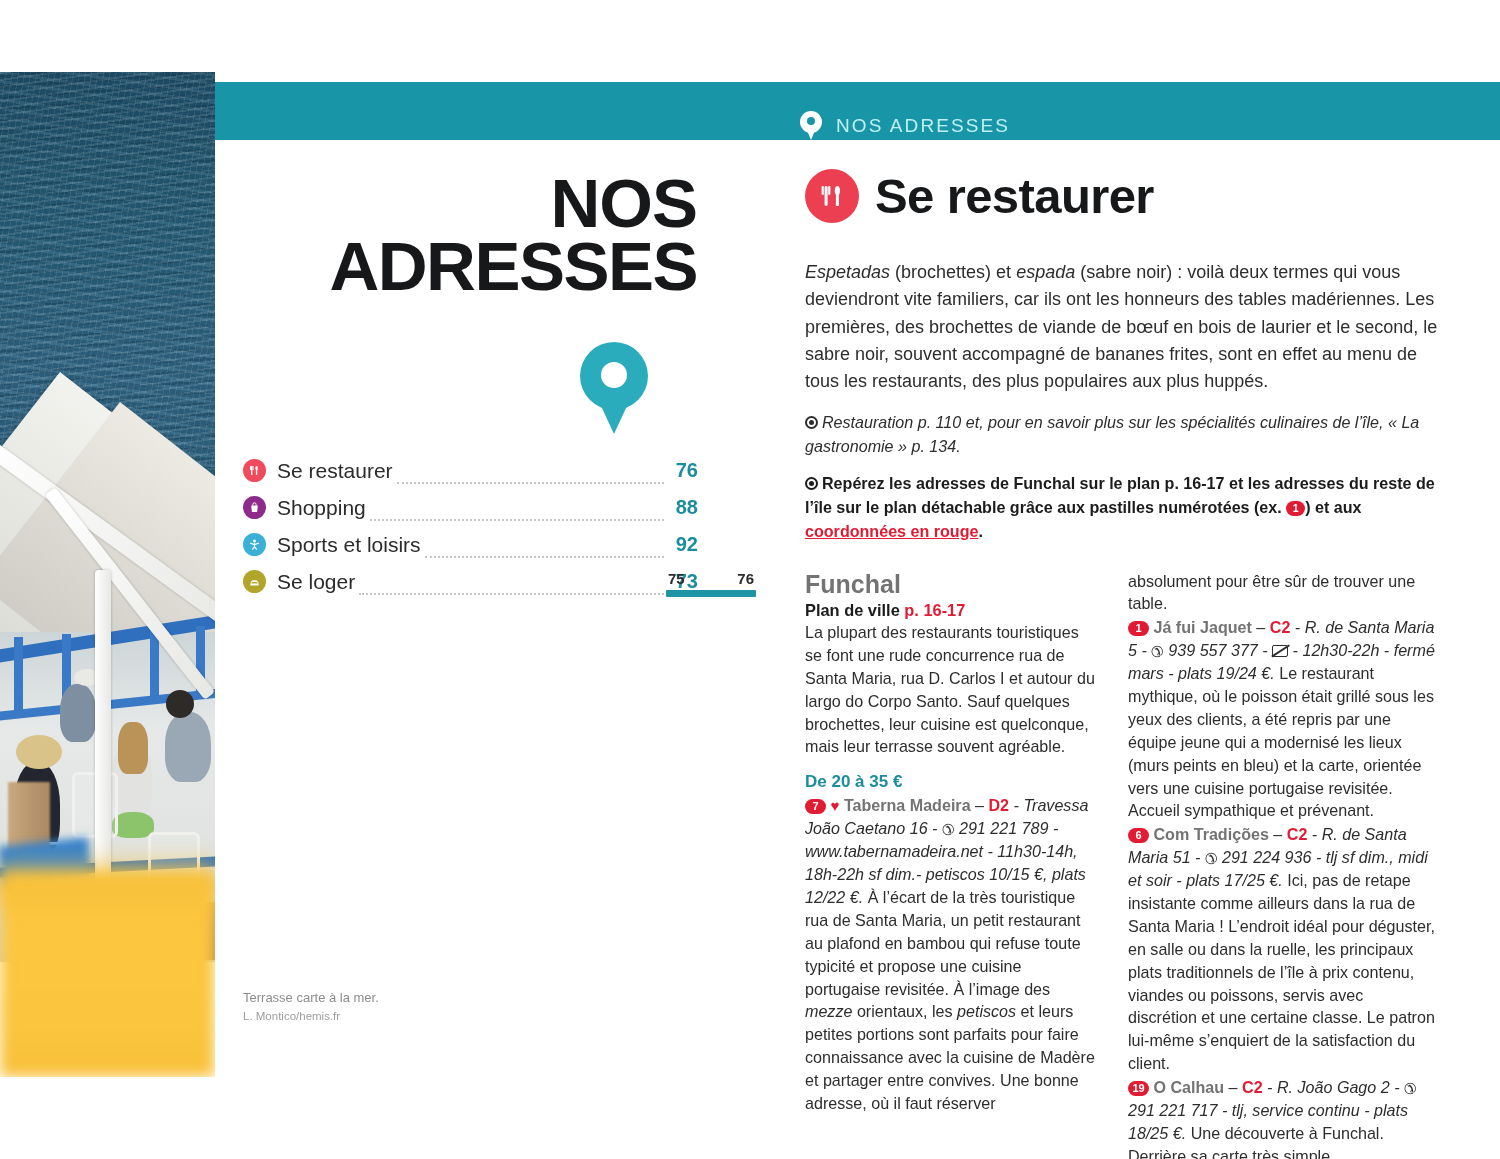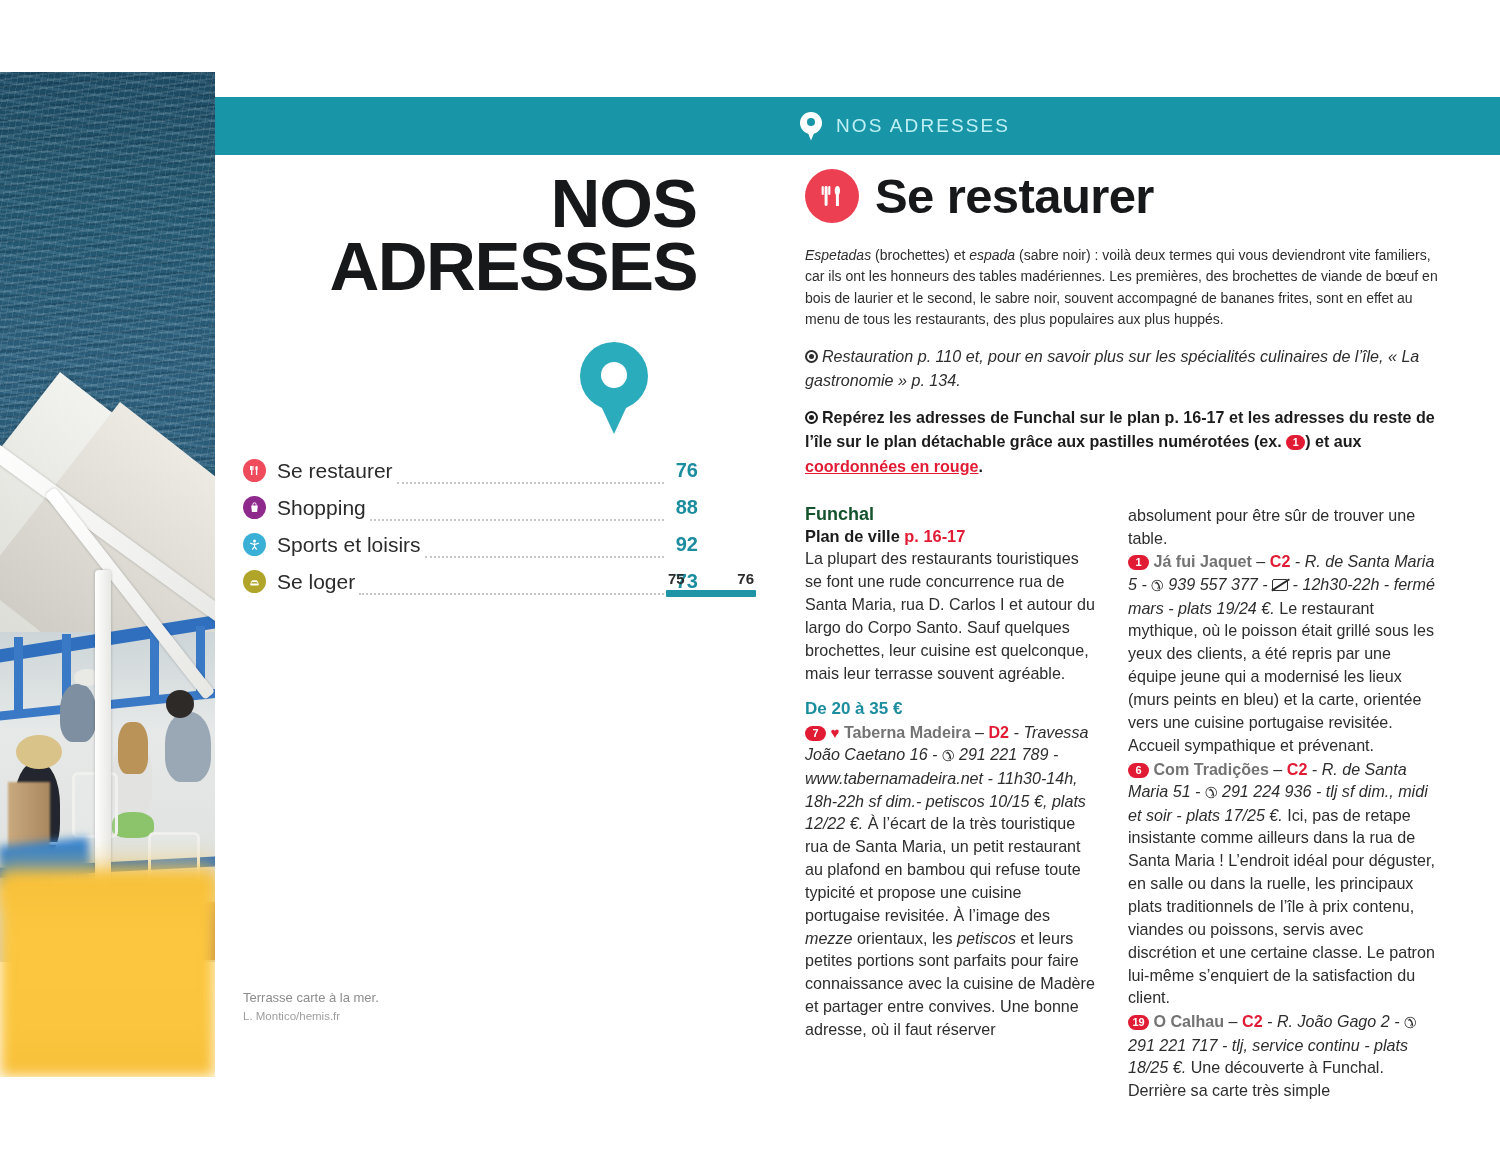--- a/index.html
+++ b/index.html
@@ -86,22 +86,22 @@
     position:absolute;left:0;bottom:195px;width:90px;height:40px;
     background:#2f7fd0;filter:blur(4px);transform:rotate(-6deg);
   }
   .woodpost{
     position:absolute;left:8px;bottom:185px;width:42px;height:110px;
     background:linear-gradient(90deg,#c9a97e,#a98760);filter:blur(1px);
   }
 
   
   .header{
-    position:absolute;left:215px;top:97px;right:0;height:58px;
-    background:#1896a8;display:flex;align-items:center;
+    position:absolute;left:215px;top:82px;right:0;height:58px;
+    background:#1896a8;display:flex;align-items:flex-end;
   }
   .hdr-inner{display:flex;align-items:center;gap:14px;margin-left:585px;}
   .hdr-title{
     color:#bff0f4;font-size:19px;letter-spacing:2.1px;font-weight:400;
   }
   .pin-small{width:22px;height:29px;position:relative;}
   .pin-small .bulb{
     position:absolute;left:0;top:0;width:22px;height:22px;border-radius:50%;
     background:#ffffff;
   }
@@ -177,21 +177,21 @@
   .right{position:absolute;left:805px;top:155px;width:645px;}
   .sec-head{display:flex;align-items:center;gap:16px;margin-top:14px;}
   .sec-ico{
     width:54px;height:54px;border-radius:50%;background:#ed3f52;
     display:flex;align-items:center;justify-content:center;flex:0 0 auto;
   }
   .sec-title{
     font-size:49px;font-weight:bold;color:#17181a;letter-spacing:-.6px;line-height:1;
   }
   .intro{
-    margin-top:22px;font-size:14px;line-height:1.52;color:#2d2d2d;
+    margin-top:36px;font-size:18px;line-height:1.52;color:#2d2d2d;
   }
   .intro em{font-style:italic;}
   .note{
     margin-top:14px;font-size:16.1px;line-height:1.5;color:#2d2d2d;font-style:italic;
   }
   .note-b{
     margin-top:13px;font-size:16.1px;line-height:1.5;color:#1c1c1c;font-weight:bold;
     font-style:normal;
   }
   .eye{
@@ -216,21 +216,21 @@
   }
   .badge.sm{min-width:19px;font-size:10.5px;}
 
   
   .cols{
     display:flex;gap:33px;margin-top:26px;
   }
   .col{width:290px;}
   .col-r{width:307px;}
   .place-title{
-    color:#14532d;font-size:18px;font-weight:bold;margin-bottom:3px;line-height:1.15;
+    color:#737373;font-size:25px;font-weight:bold;margin-bottom:3px;line-height:1.15;
   }
   .subhead{
     font-size:16.4px;font-weight:bold;color:#1c1c1c;margin-bottom:1px;
   }
   .para{
     font-size:16.1px;line-height:1.42;color:#2d2d2d;
   }
   .pricehead{
     font-size:17px;font-weight:bold;color:#1b8d9e;margin-top:14px;margin-bottom:2px;
   }

